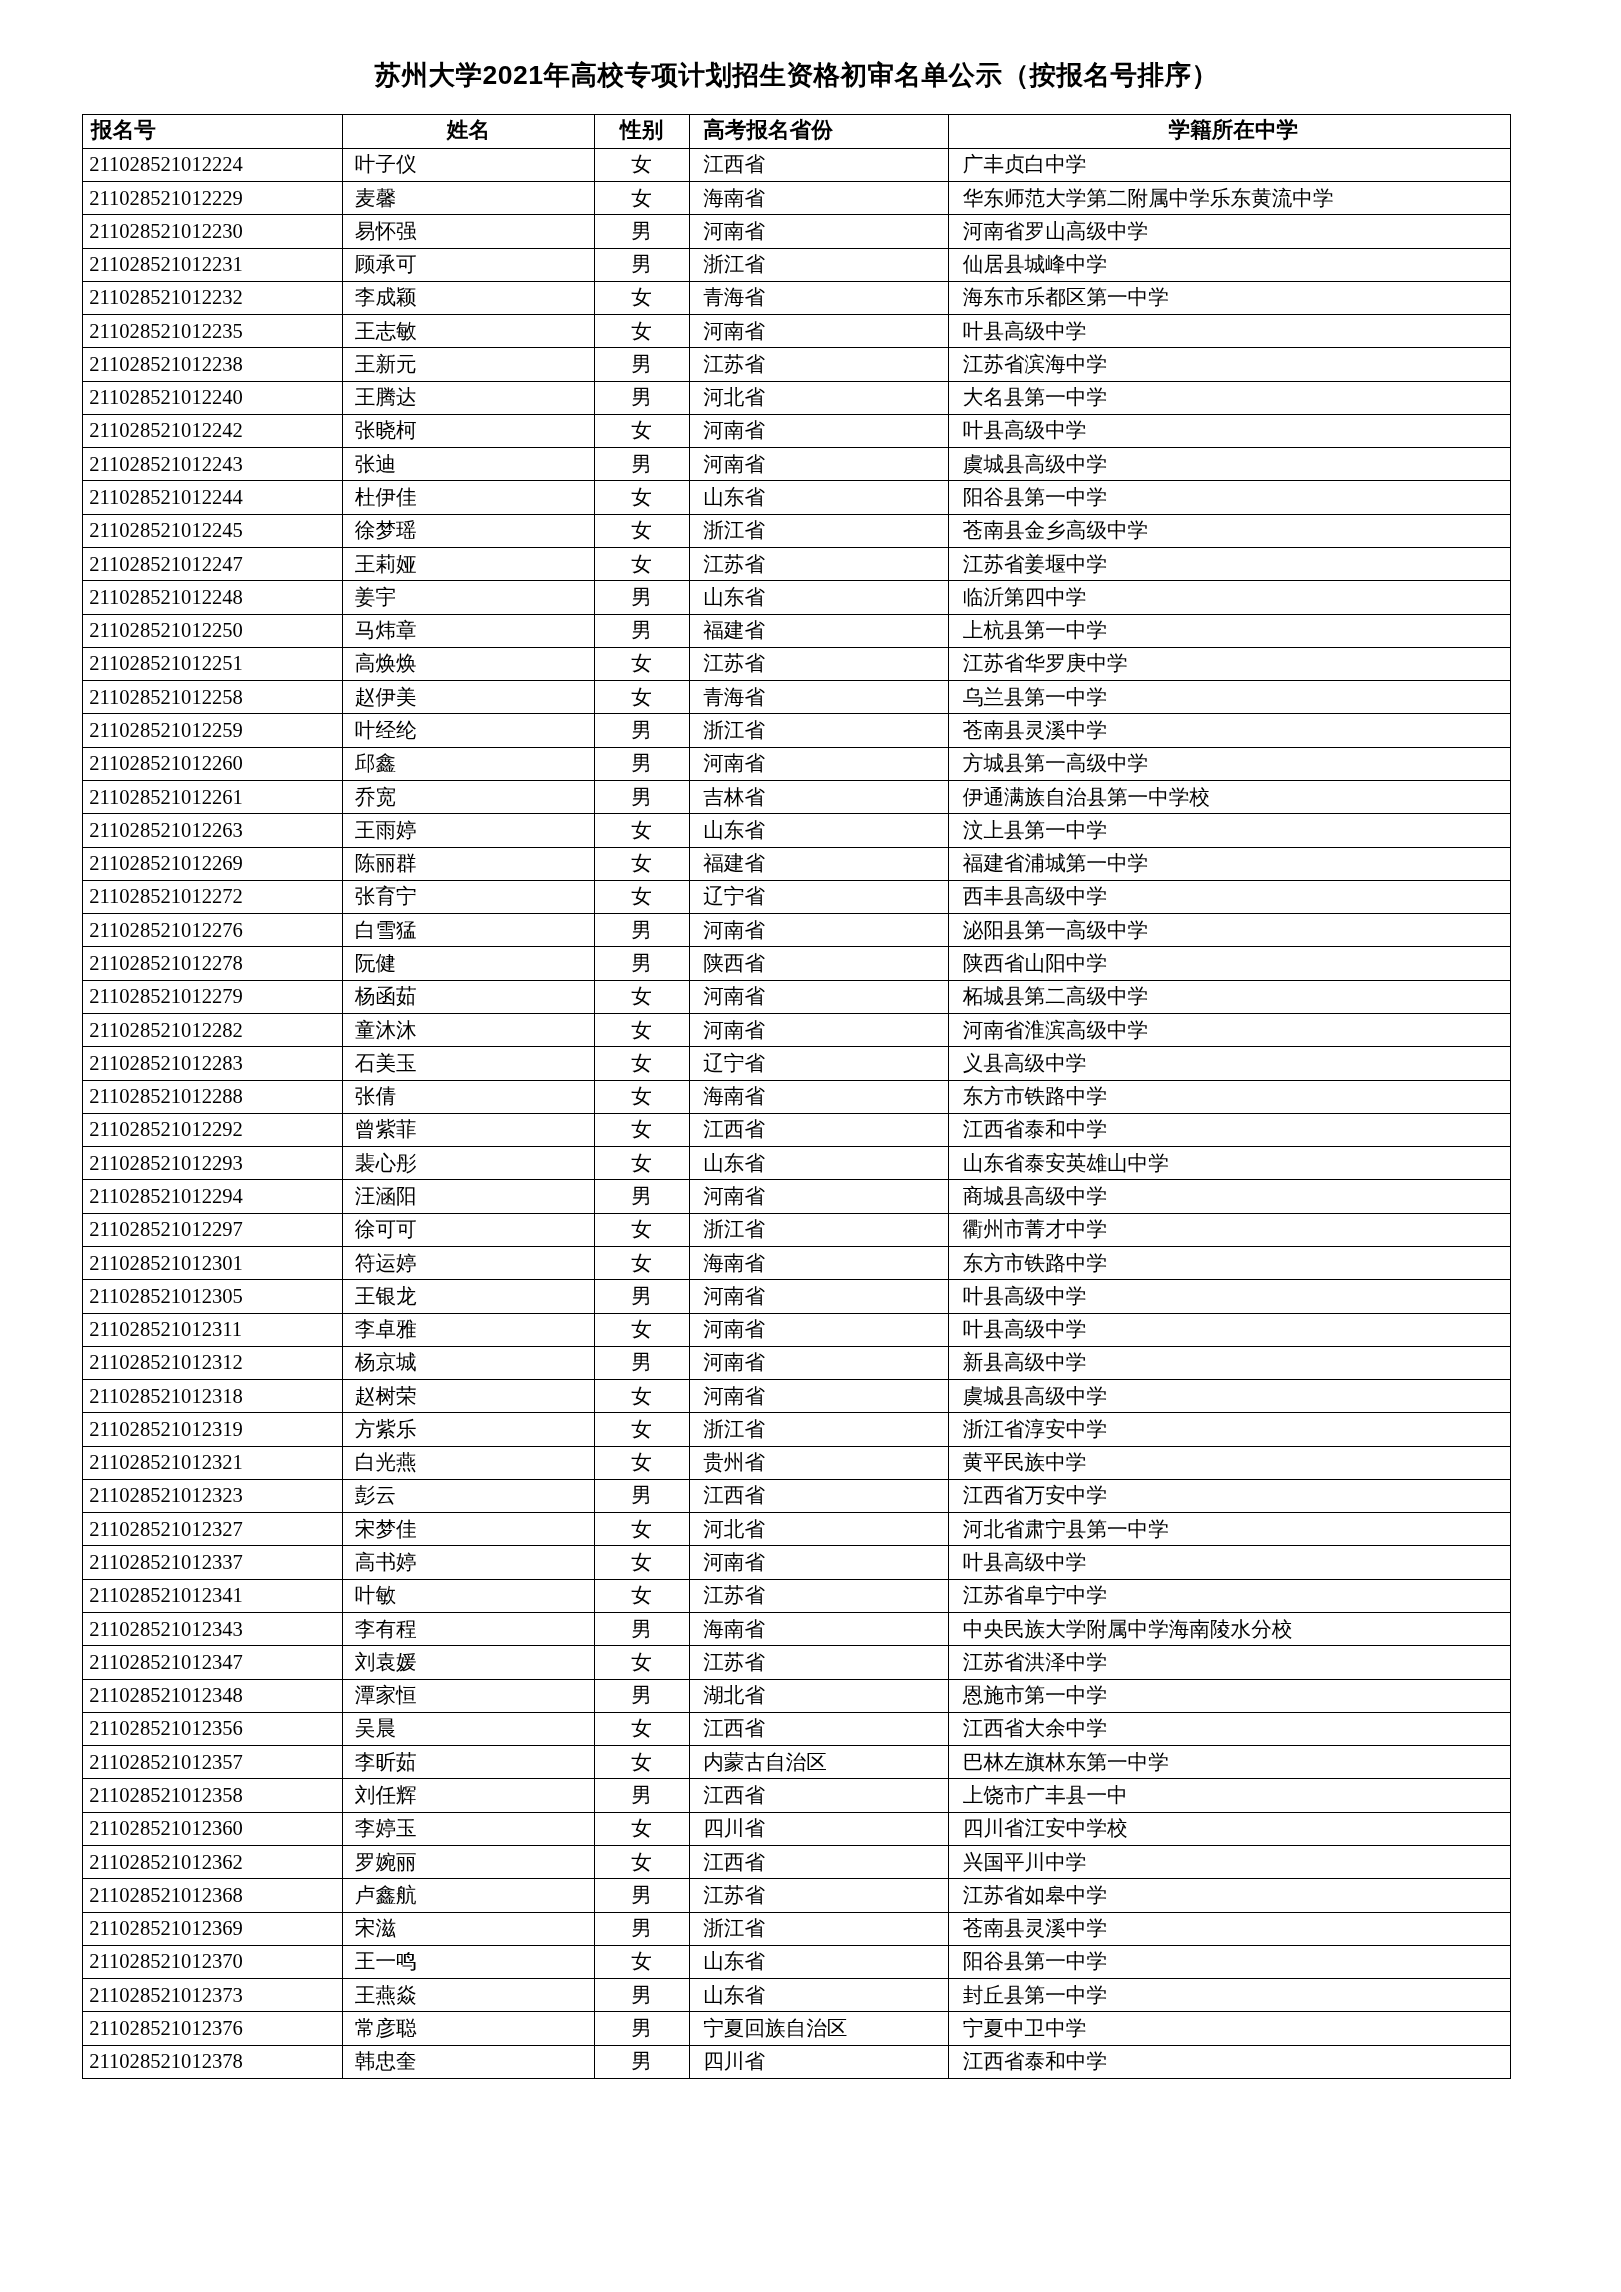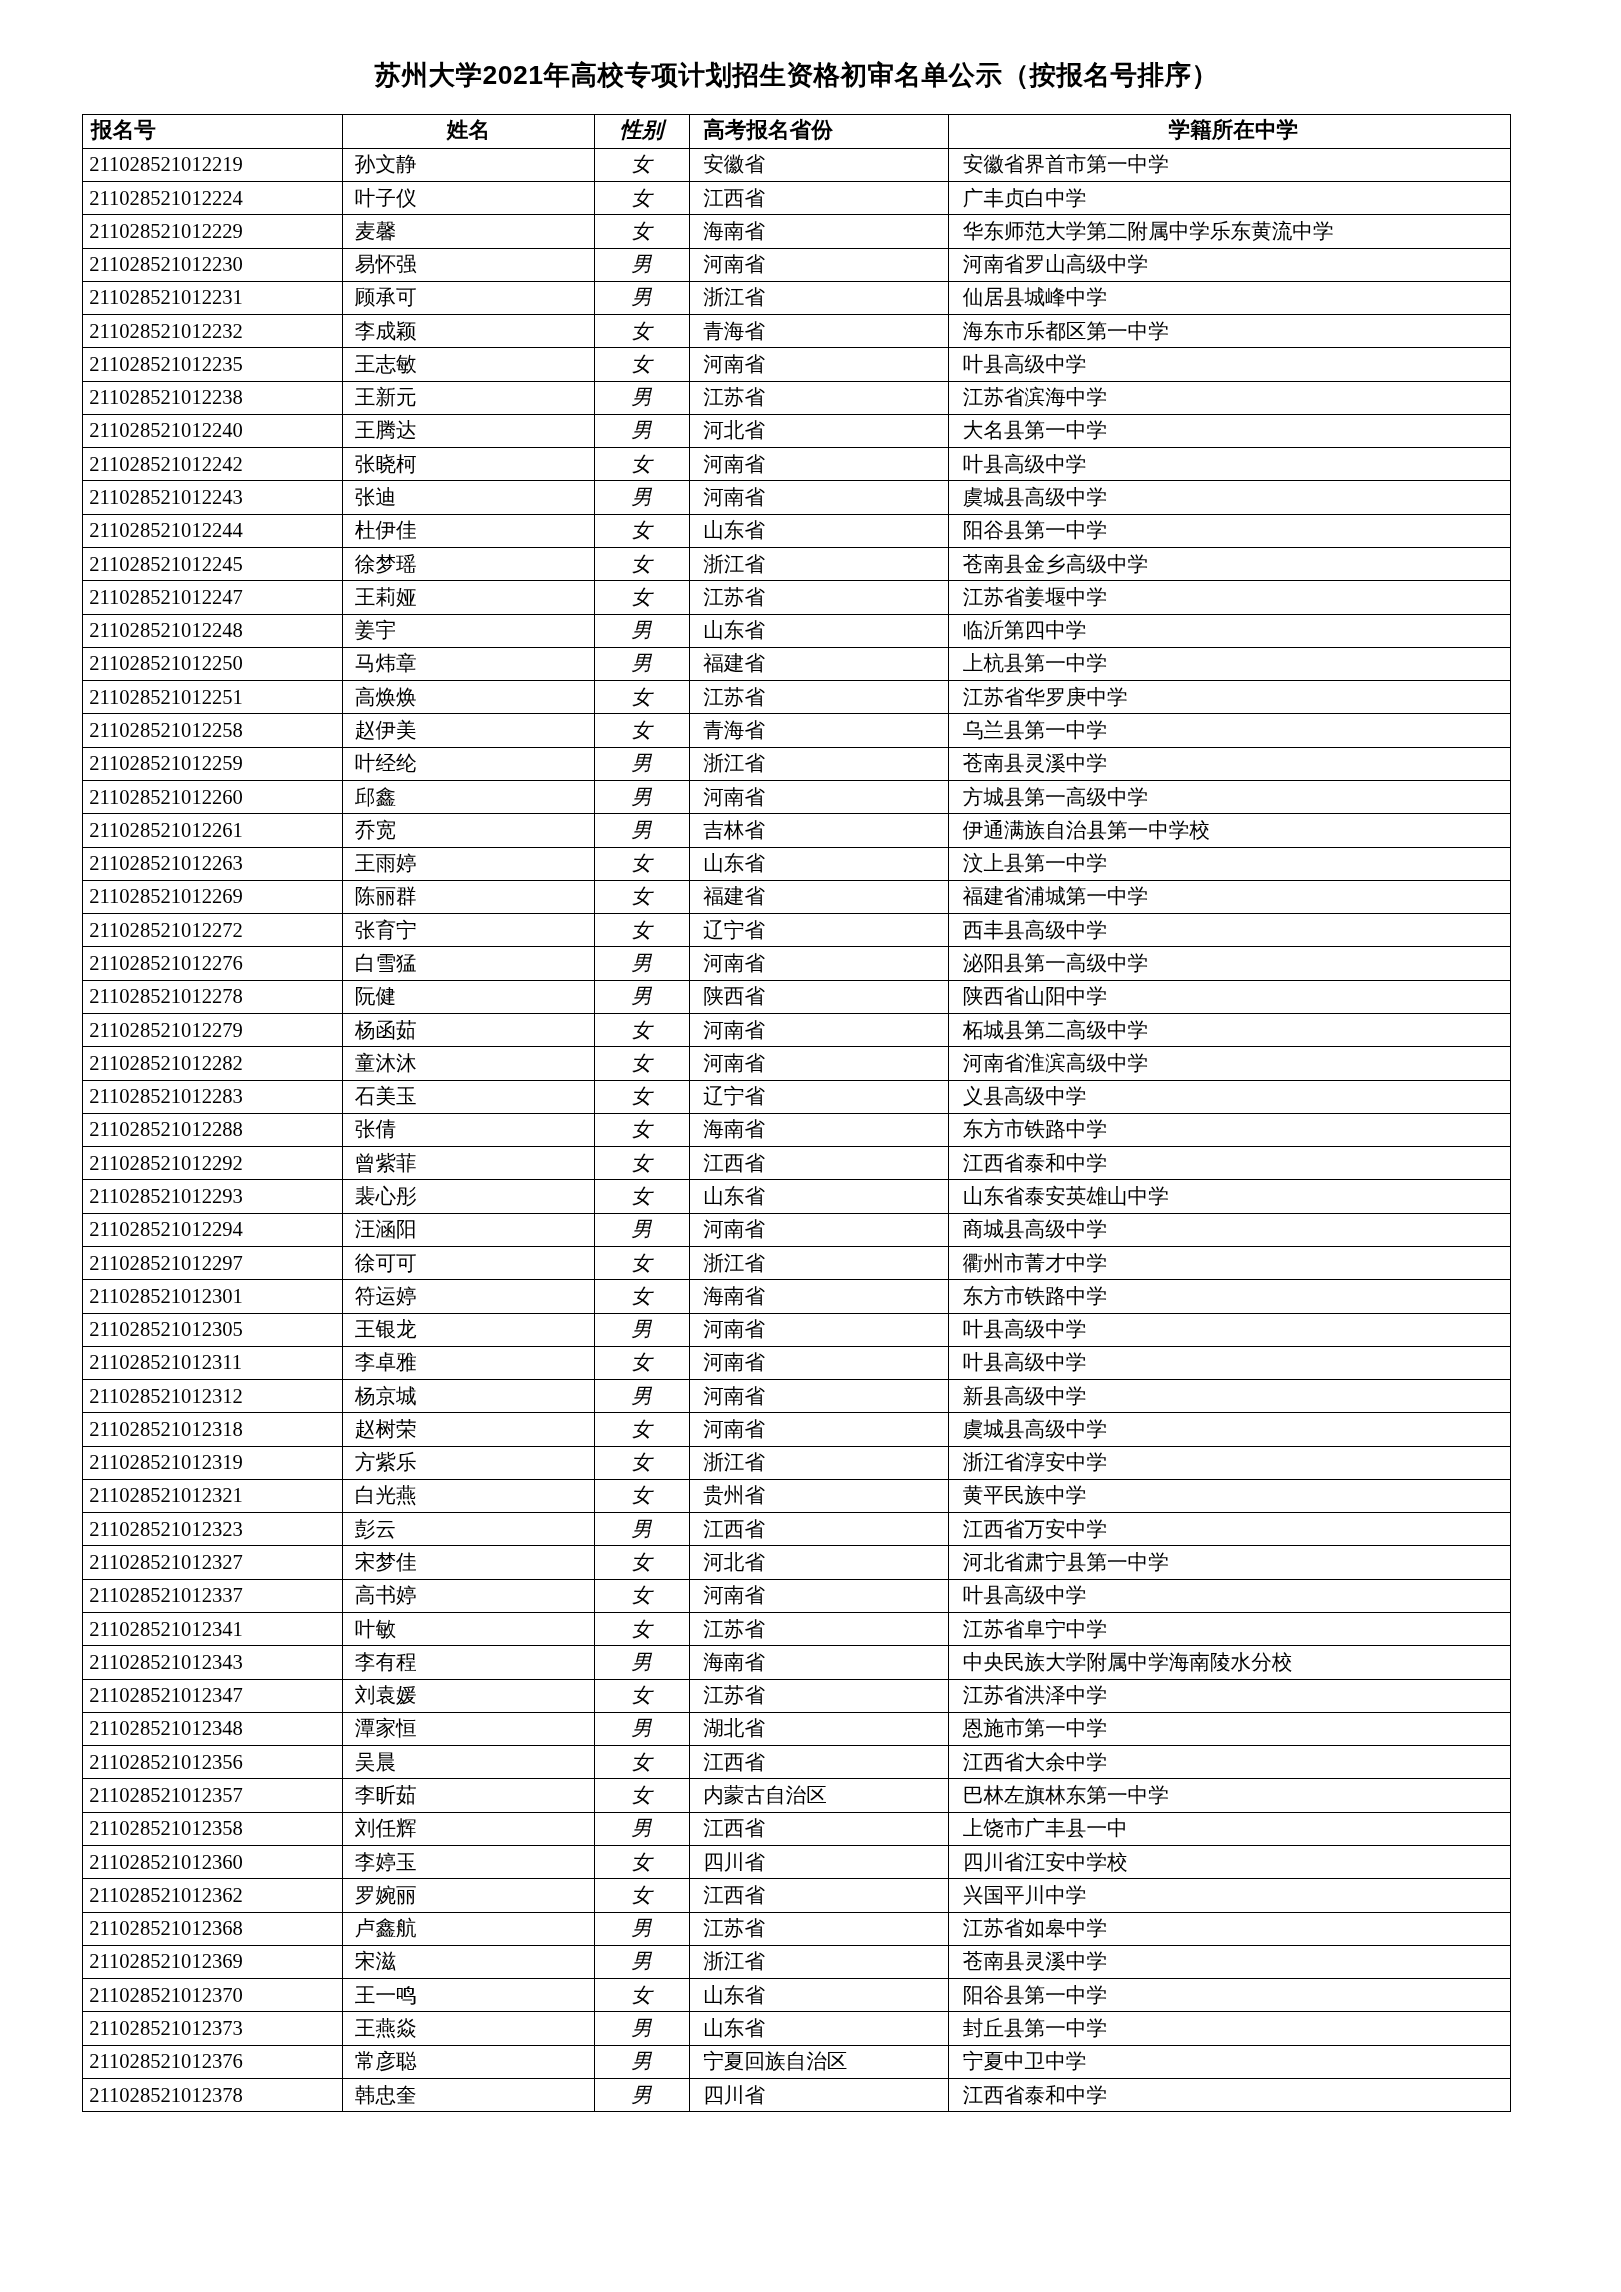--- a/index.html
+++ b/index.html
@@ -46,21 +46,21 @@
     word-break: break-all;
     height: 27.4px;
   }
   table.roster th {
     font-weight: bold;
     text-align: center;
     font-size: 21.6px;
   }
   table.roster th.c0, table.roster td.c0 { width: 245px; text-align: left; margin-left: 37px; }
   table.roster th.c1, table.roster td.c1 { width: 239px; text-align: left; padding-left: 11.8px; margin-left: 36px; }
-  table.roster th.c2, table.roster td.c2 { width: 82px;  text-align: center; font-style: italic; }
+  table.roster th.c2, table.roster td.c2 { width: 82px;  text-align: center; }
   table.roster th.c3, table.roster td.c3 { width: 239px; text-align: left; padding-left: 13.7px; }
   table.roster th.c4, table.roster td.c4 { width: 541px; text-align: left; padding-left: 13.7px; }
 
   table.roster th.c1 { text-align: center; padding-left: 5.9px;}
   table.roster th.c3 { text-align: left; padding-left: 13.7px; margin-top: 12px;}
   table.roster th.c4 { text-align: center; padding-left: 13.7px;}
   table.roster th.c0 { text-align: left; padding-left: 7.8px;}
 
   td.tall { height: 61px; }
 </style>
@@ -75,27 +75,20 @@
       <tr>
         <th class="c0">报名号</th>
         <th class="c1">姓名</th>
         <th class="c2">性别</th>
         <th class="c3">高考报名省份</th>
         <th class="c4">学籍所在中学</th>
       </tr>
     </thead>
     <tbody id="roster-body">
         <tr>
-          <td class="c0">211028521012219</td>
-          <td class="c1">孙文静</td>
-          <td class="c2">女</td>
-          <td class="c3">安徽省</td>
-          <td class="c4">安徽省界首市第一中学</td>
-        </tr>
-        <tr>
           <td class="c0">211028521012224</td>
           <td class="c1">叶子仪</td>
           <td class="c2">女</td>
           <td class="c3">江西省</td>
           <td class="c4">广丰贞白中学</td>
         </tr>
         <tr>
           <td class="c0 tall">211028521012229</td>
           <td class="c1 tall">麦馨</td>
           <td class="c2 tall">女</td>

